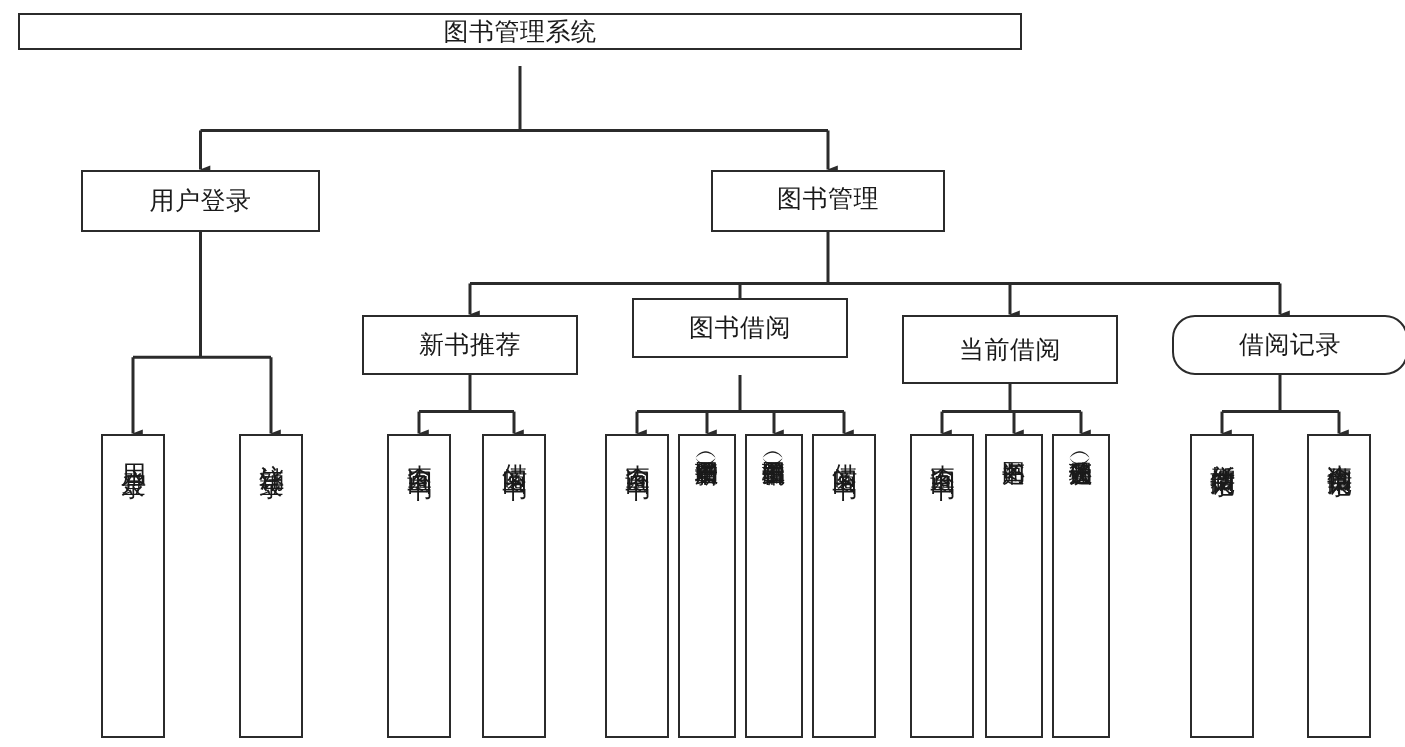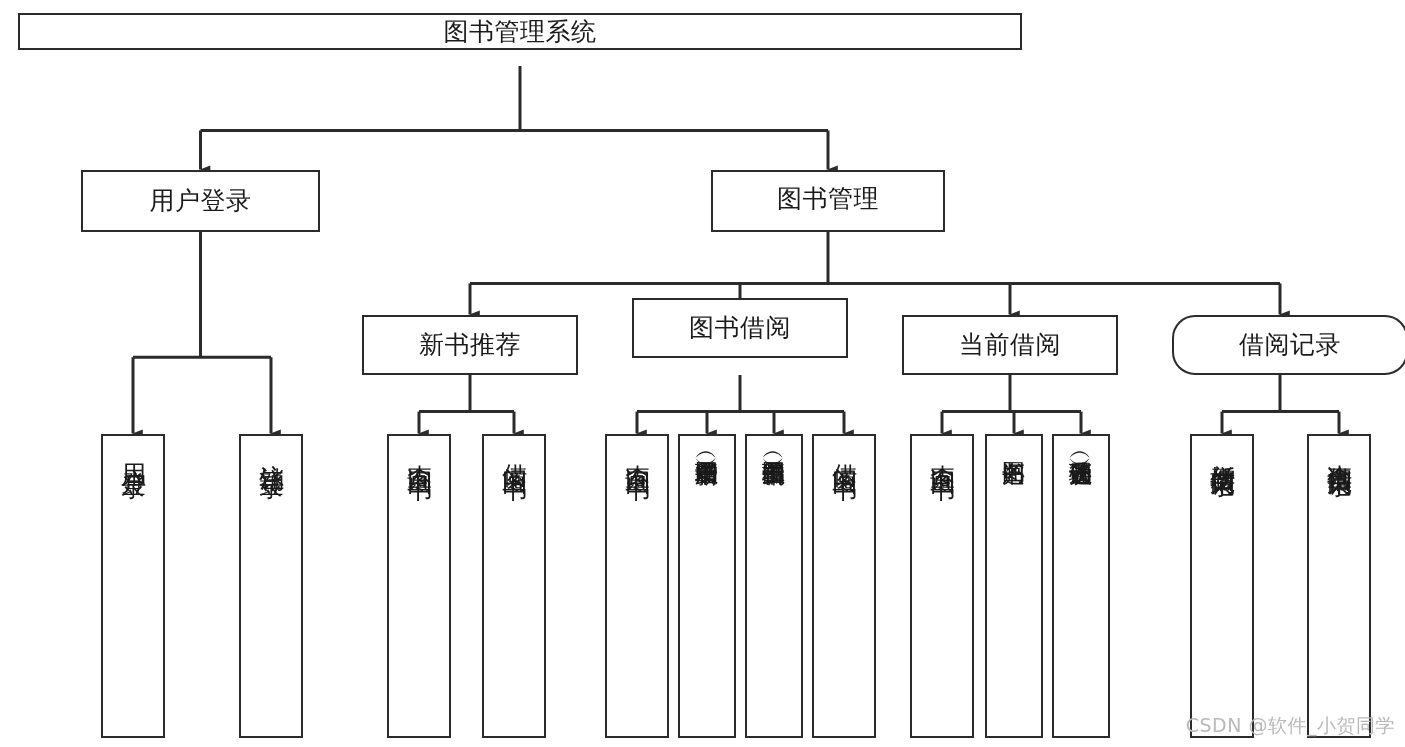--- a/index.html
+++ b/index.html
@@ -139,21 +139,21 @@
       </div>
       <div class="node horiz" style="left: 711px; top: 170px; width: 234px; height: 62px; font-family: Liberation Mono, monospace;">
         <span class="node-label">图书管理</span>
       </div>
       <div class="node horiz" style="left: 362px; top: 315px; width: 216px; height: 60px;">
         <span class="node-label">新书推荐</span>
       </div>
       <div class="node horiz" style="left: 632px; top: 298px; width: 216px; height: 60px;">
         <span class="node-label">图书借阅</span>
       </div>
-      <div class="node horiz" style="left: 902px; top: 315px; width: 216px; height: 60px; align-items: center;">
+      <div class="node horiz" style="left: 902px; top: 315px; width: 216px; height: 69px; align-items: center;">
         <span class="node-label">当前借阅</span>
       </div>
       <div class="node horiz" style="left: 1172px; top: 315px; width: 236px; height: 60px; border-radius: 23px;">
         <span class="node-label">借阅记录</span>
       </div>
       <div class="node vert" style="left: 101px; top: 434px; width: 64px; height: 304px;">
         <span class="node-label">用户登录</span>
       </div>
       <div class="node vert" style="left: 239px; top: 434px; width: 64px; height: 304px;">
         <span class="node-label">注销登录</span>
@@ -186,14 +186,13 @@
         <span class="node-label">确认归还（管理员）</span>
       </div>
       <div class="node vert long" style="left: 1190px; top: 434px; width: 64px; height: 304px;">
         <span class="node-label">新增借阅记录</span>
       </div>
       <div class="node vert long" style="left: 1307px; top: 434px; width: 64px; height: 304px;">
         <span class="node-label">查询借阅记录</span>
       </div>
     </div>
 
-  <div id="watermark">CSDN @软件_小贺同学</div>
 </div>
 
 </body></html>

